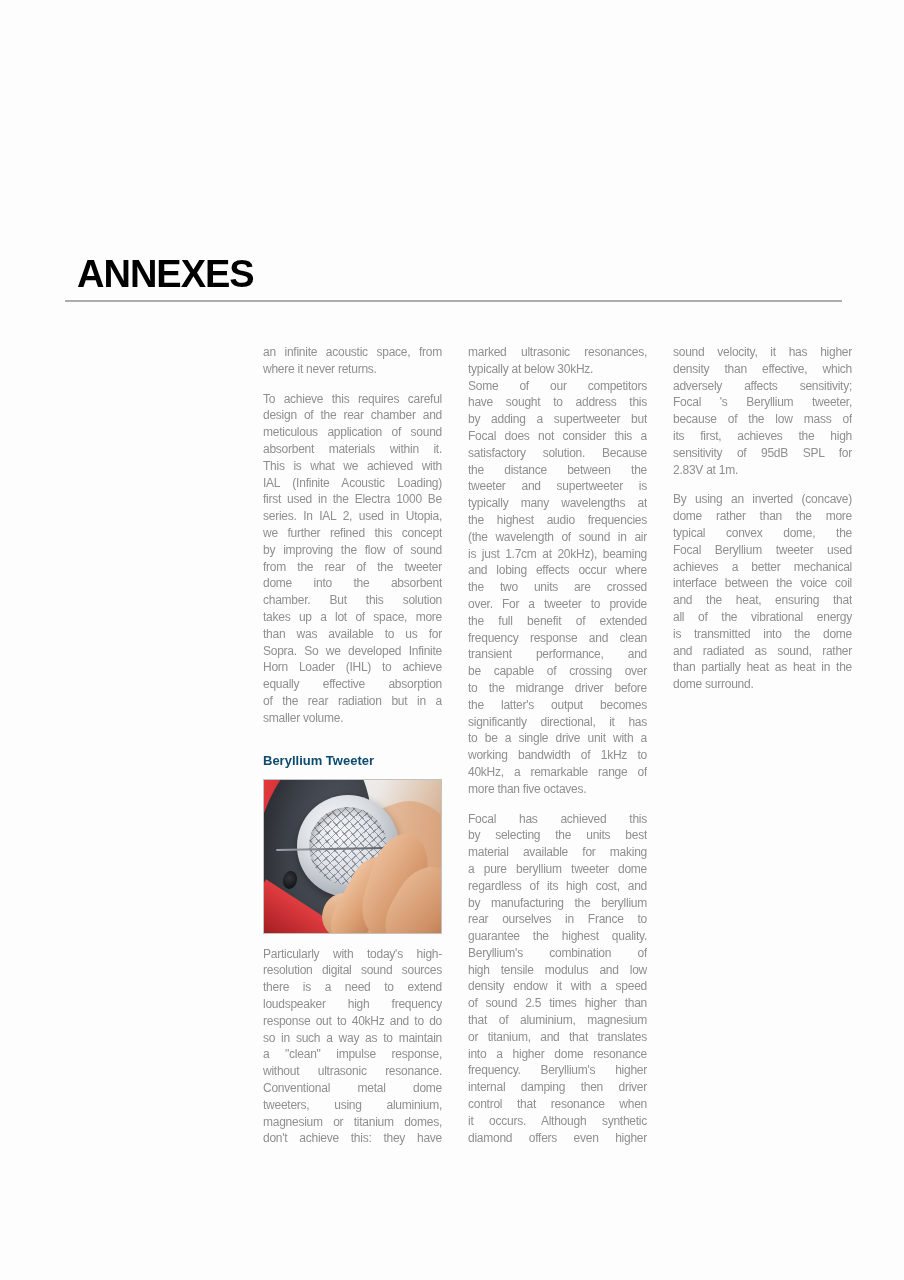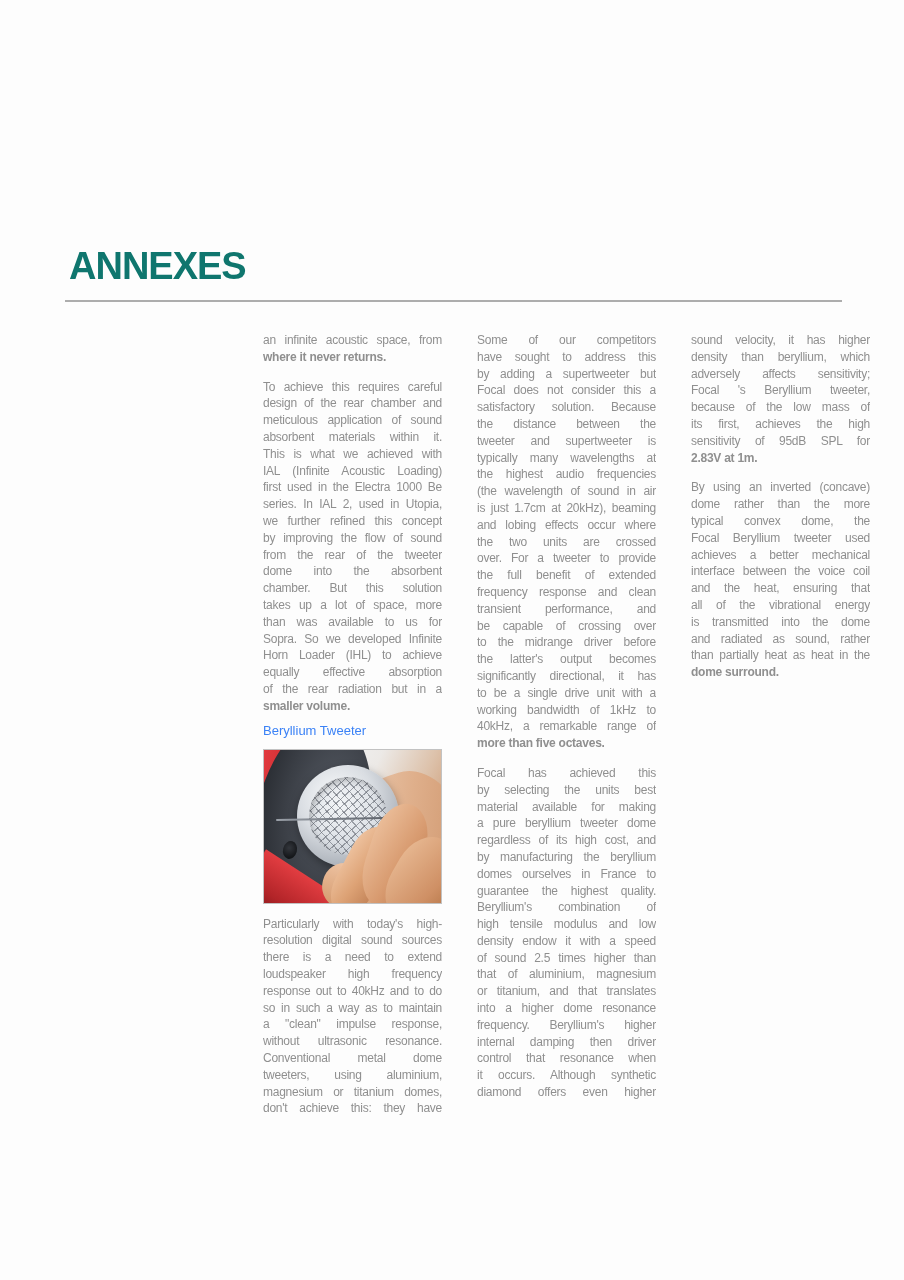--- a/index.html
+++ b/index.html
@@ -6,47 +6,47 @@
   body{
     width:904px;height:1280px;
     background:#fdfdfd;
     font-family:"Liberation Sans", sans-serif;
     position:relative;
     overflow:hidden;
   }
   .page{position:absolute;inset:0;}
   .page-title{
     position:absolute;left:65px;top:243px;
-    margin:4px;
+    margin:12px;
     font-size:38px;line-height:1;
     font-weight:bold;letter-spacing:-1px;
-    color:#0f766e;
+    color:#000000;
   }
   .rule{
     position:absolute;left:65px;top:300px;
     width:777px;height:2px;background:#adadad;
   }
   .cols{
-    position:absolute;left:263px;top:332px;
-    display:flex;gap:35px;
+    position:absolute;left:263px;top:344px;
+    display:flex;gap:26px;
   }
   .col{width:179px;}
   .para{margin:0;}
   .para.gap{margin-top:13px;}
   .line{
     font-size:12px;line-height:16.8px;letter-spacing:-0.25px;
     color:#8f8f8f;
     text-align:justify;text-align-last:justify;
     height:16.8px;overflow:hidden;white-space:normal;
   }
-  .line.last{text-align-last:left;font-weight:bold;}
+  .line.last{text-align-last:left;}
   .subheading{
-    margin:7px 0 0 0;
-    font-size:13px;line-height:17px;font-weight:normal;
-    color:#3b82f6;
+    margin:25px 0 0 0;
+    font-size:13px;line-height:17px;font-weight:bold;
+    color:#0c4a6e;
   }
   
   .photo{
     position:relative;width:179px;height:155px;
     margin-top:10px;
     overflow:hidden;
     background:#eef0f3;
     border:1px solid #c2c2c2;
     box-sizing:border-box;
   }
@@ -153,20 +153,24 @@
           <div class="line">a "clean" impulse response,</div>
           <div class="line">without ultrasonic resonance.</div>
           <div class="line">Conventional metal dome</div>
           <div class="line">tweeters, using aluminium,</div>
           <div class="line">magnesium or titanium domes,</div>
           <div class="line">don't achieve this: they have</div>
         </div>
       </div>
     <div class="col">
         <div class="para">
+          <div class="line">marked ultrasonic resonances,</div>
+          <div class="line last">typically at below 30kHz.</div>
+        </div>
+        <div class="para">
           <div class="line">Some of our competitors</div>
           <div class="line">have sought to address this</div>
           <div class="line">by adding a supertweeter but</div>
           <div class="line">Focal does not consider this a</div>
           <div class="line">satisfactory solution. Because</div>
           <div class="line">the distance between the</div>
           <div class="line">tweeter and supertweeter is</div>
           <div class="line">typically many wavelengths at</div>
           <div class="line">the highest audio frequencies</div>
           <div class="line">(the wavelength of sound in air</div>
@@ -186,40 +190,40 @@
           <div class="line">40kHz, a remarkable range of</div>
           <div class="line last">more than five octaves.</div>
         </div>
         <div class="para gap">
           <div class="line">Focal has achieved this</div>
           <div class="line">by selecting the units best</div>
           <div class="line">material available for making</div>
           <div class="line">a pure beryllium tweeter dome</div>
           <div class="line">regardless of its high cost, and</div>
           <div class="line">by manufacturing the beryllium</div>
-          <div class="line">domes ourselves in France to</div>
+          <div class="line">rear ourselves in France to</div>
           <div class="line">guarantee the highest quality.</div>
           <div class="line">Beryllium's combination of</div>
           <div class="line">high tensile modulus and low</div>
           <div class="line">density endow it with a speed</div>
           <div class="line">of sound 2.5 times higher than</div>
           <div class="line">that of aluminium, magnesium</div>
           <div class="line">or titanium, and that translates</div>
           <div class="line">into a higher dome resonance</div>
           <div class="line">frequency. Beryllium's higher</div>
           <div class="line">internal damping then driver</div>
           <div class="line">control that resonance when</div>
           <div class="line">it occurs. Although synthetic</div>
           <div class="line">diamond offers even higher</div>
         </div>
       </div>
     <div class="col">
         <div class="para">
           <div class="line">sound velocity, it has higher</div>
-          <div class="line">density than beryllium, which</div>
+          <div class="line">density than effective, which</div>
           <div class="line">adversely affects sensitivity;</div>
           <div class="line">Focal 's Beryllium tweeter,</div>
           <div class="line">because of the low mass of</div>
           <div class="line">its first, achieves the high</div>
           <div class="line">sensitivity of 95dB SPL for</div>
           <div class="line last">2.83V at 1m.</div>
         </div>
         <div class="para gap">
           <div class="line">By using an inverted (concave)</div>
           <div class="line">dome rather than the more</div>

